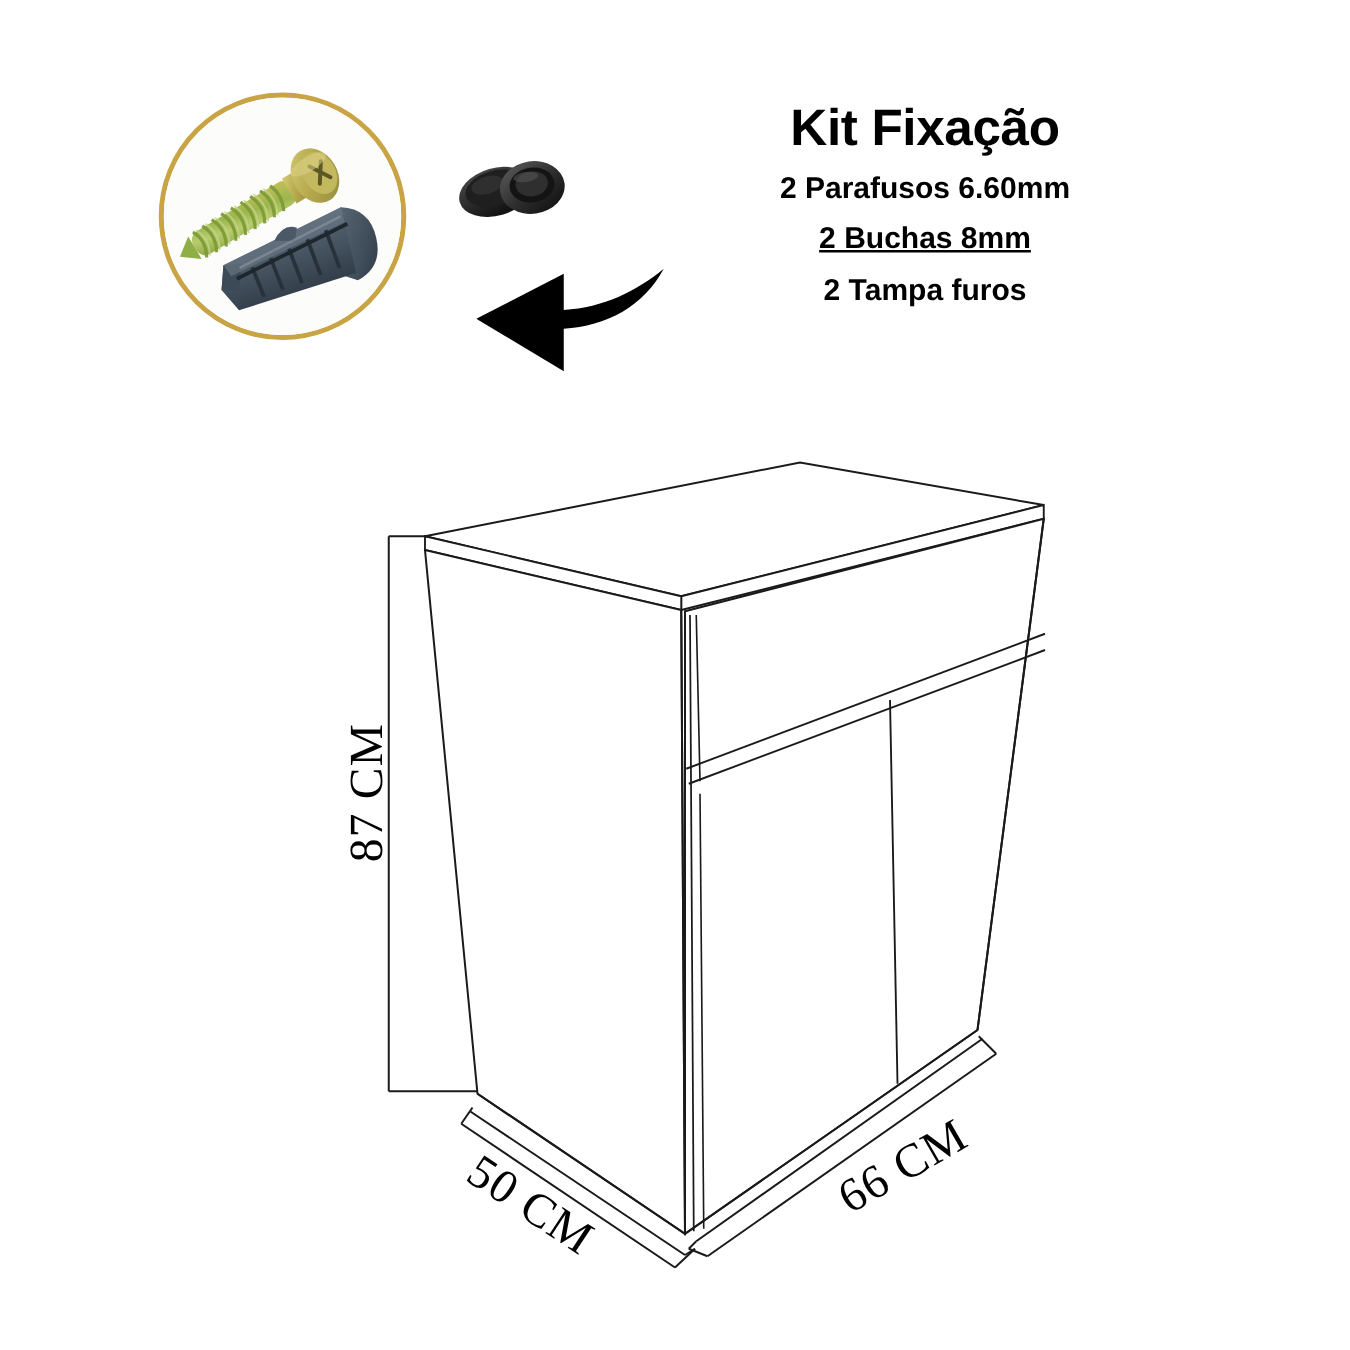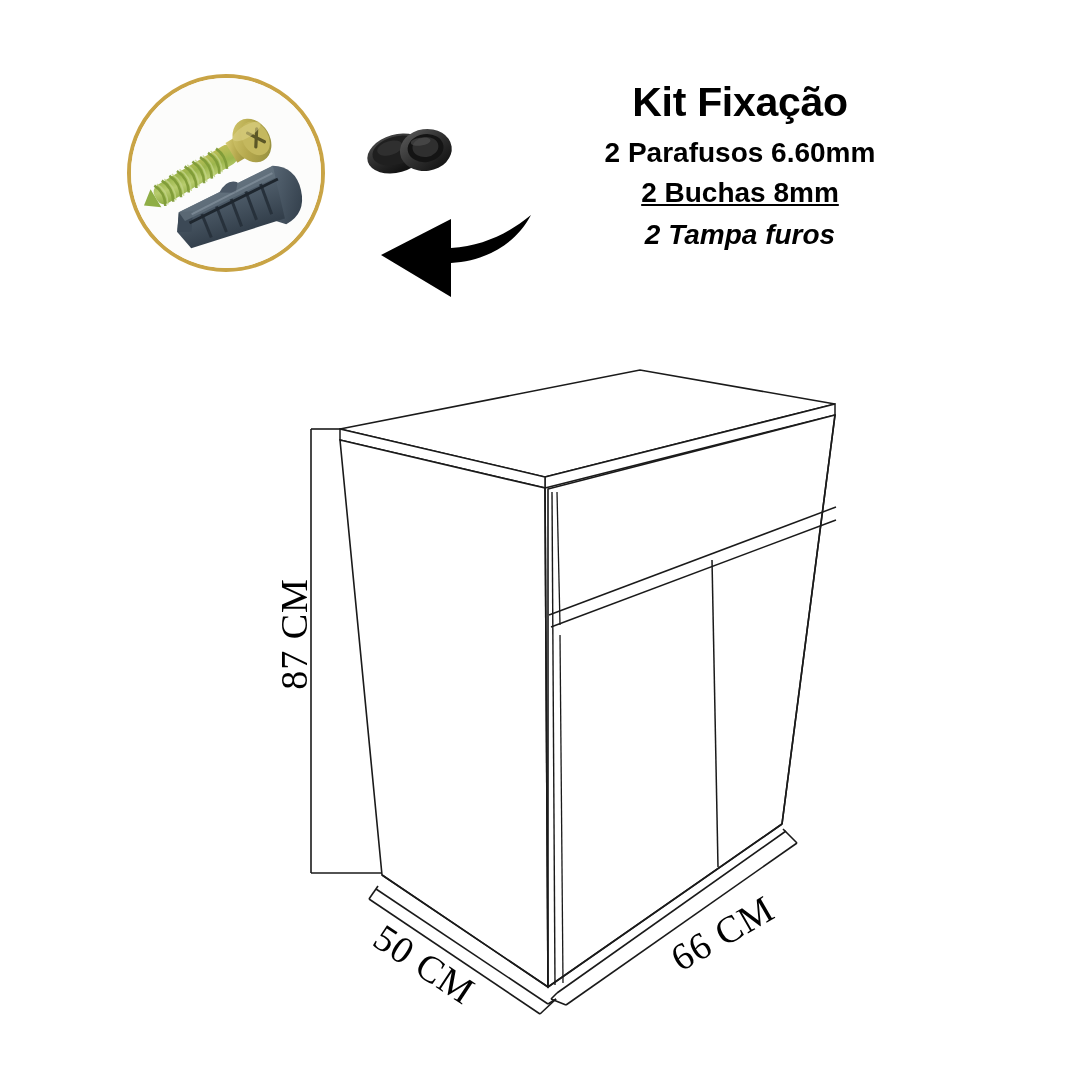--- a/index.html
+++ b/index.html
@@ -28,28 +28,28 @@
     font-weight: bold;
     color: #000000;
     letter-spacing: -0.3px;
     white-space: nowrap;
   }
   .kit-line {
     position: absolute;
     width: 420px;
     left: 530px;
     text-align: center;
-    font-size: 28px;
+    font-size: 24px;
     font-weight: bold;
     color: #000000;
     white-space: nowrap;
   }
   #kit-line-0 { top: 100px; }
   #kit-line-1 { top: 140px; text-decoration: underline; }
-  #kit-line-2 { top: 182px; font-style: italic; }
+  #kit-line-2 { top: 182px; }
 
   
   #screw-photo {
     position: absolute;
     left: 127px;
     top: 37px;
     width: 198px;
     height: 198px;
     border-radius: 50%;
     border: 4px solid #c9a445;

